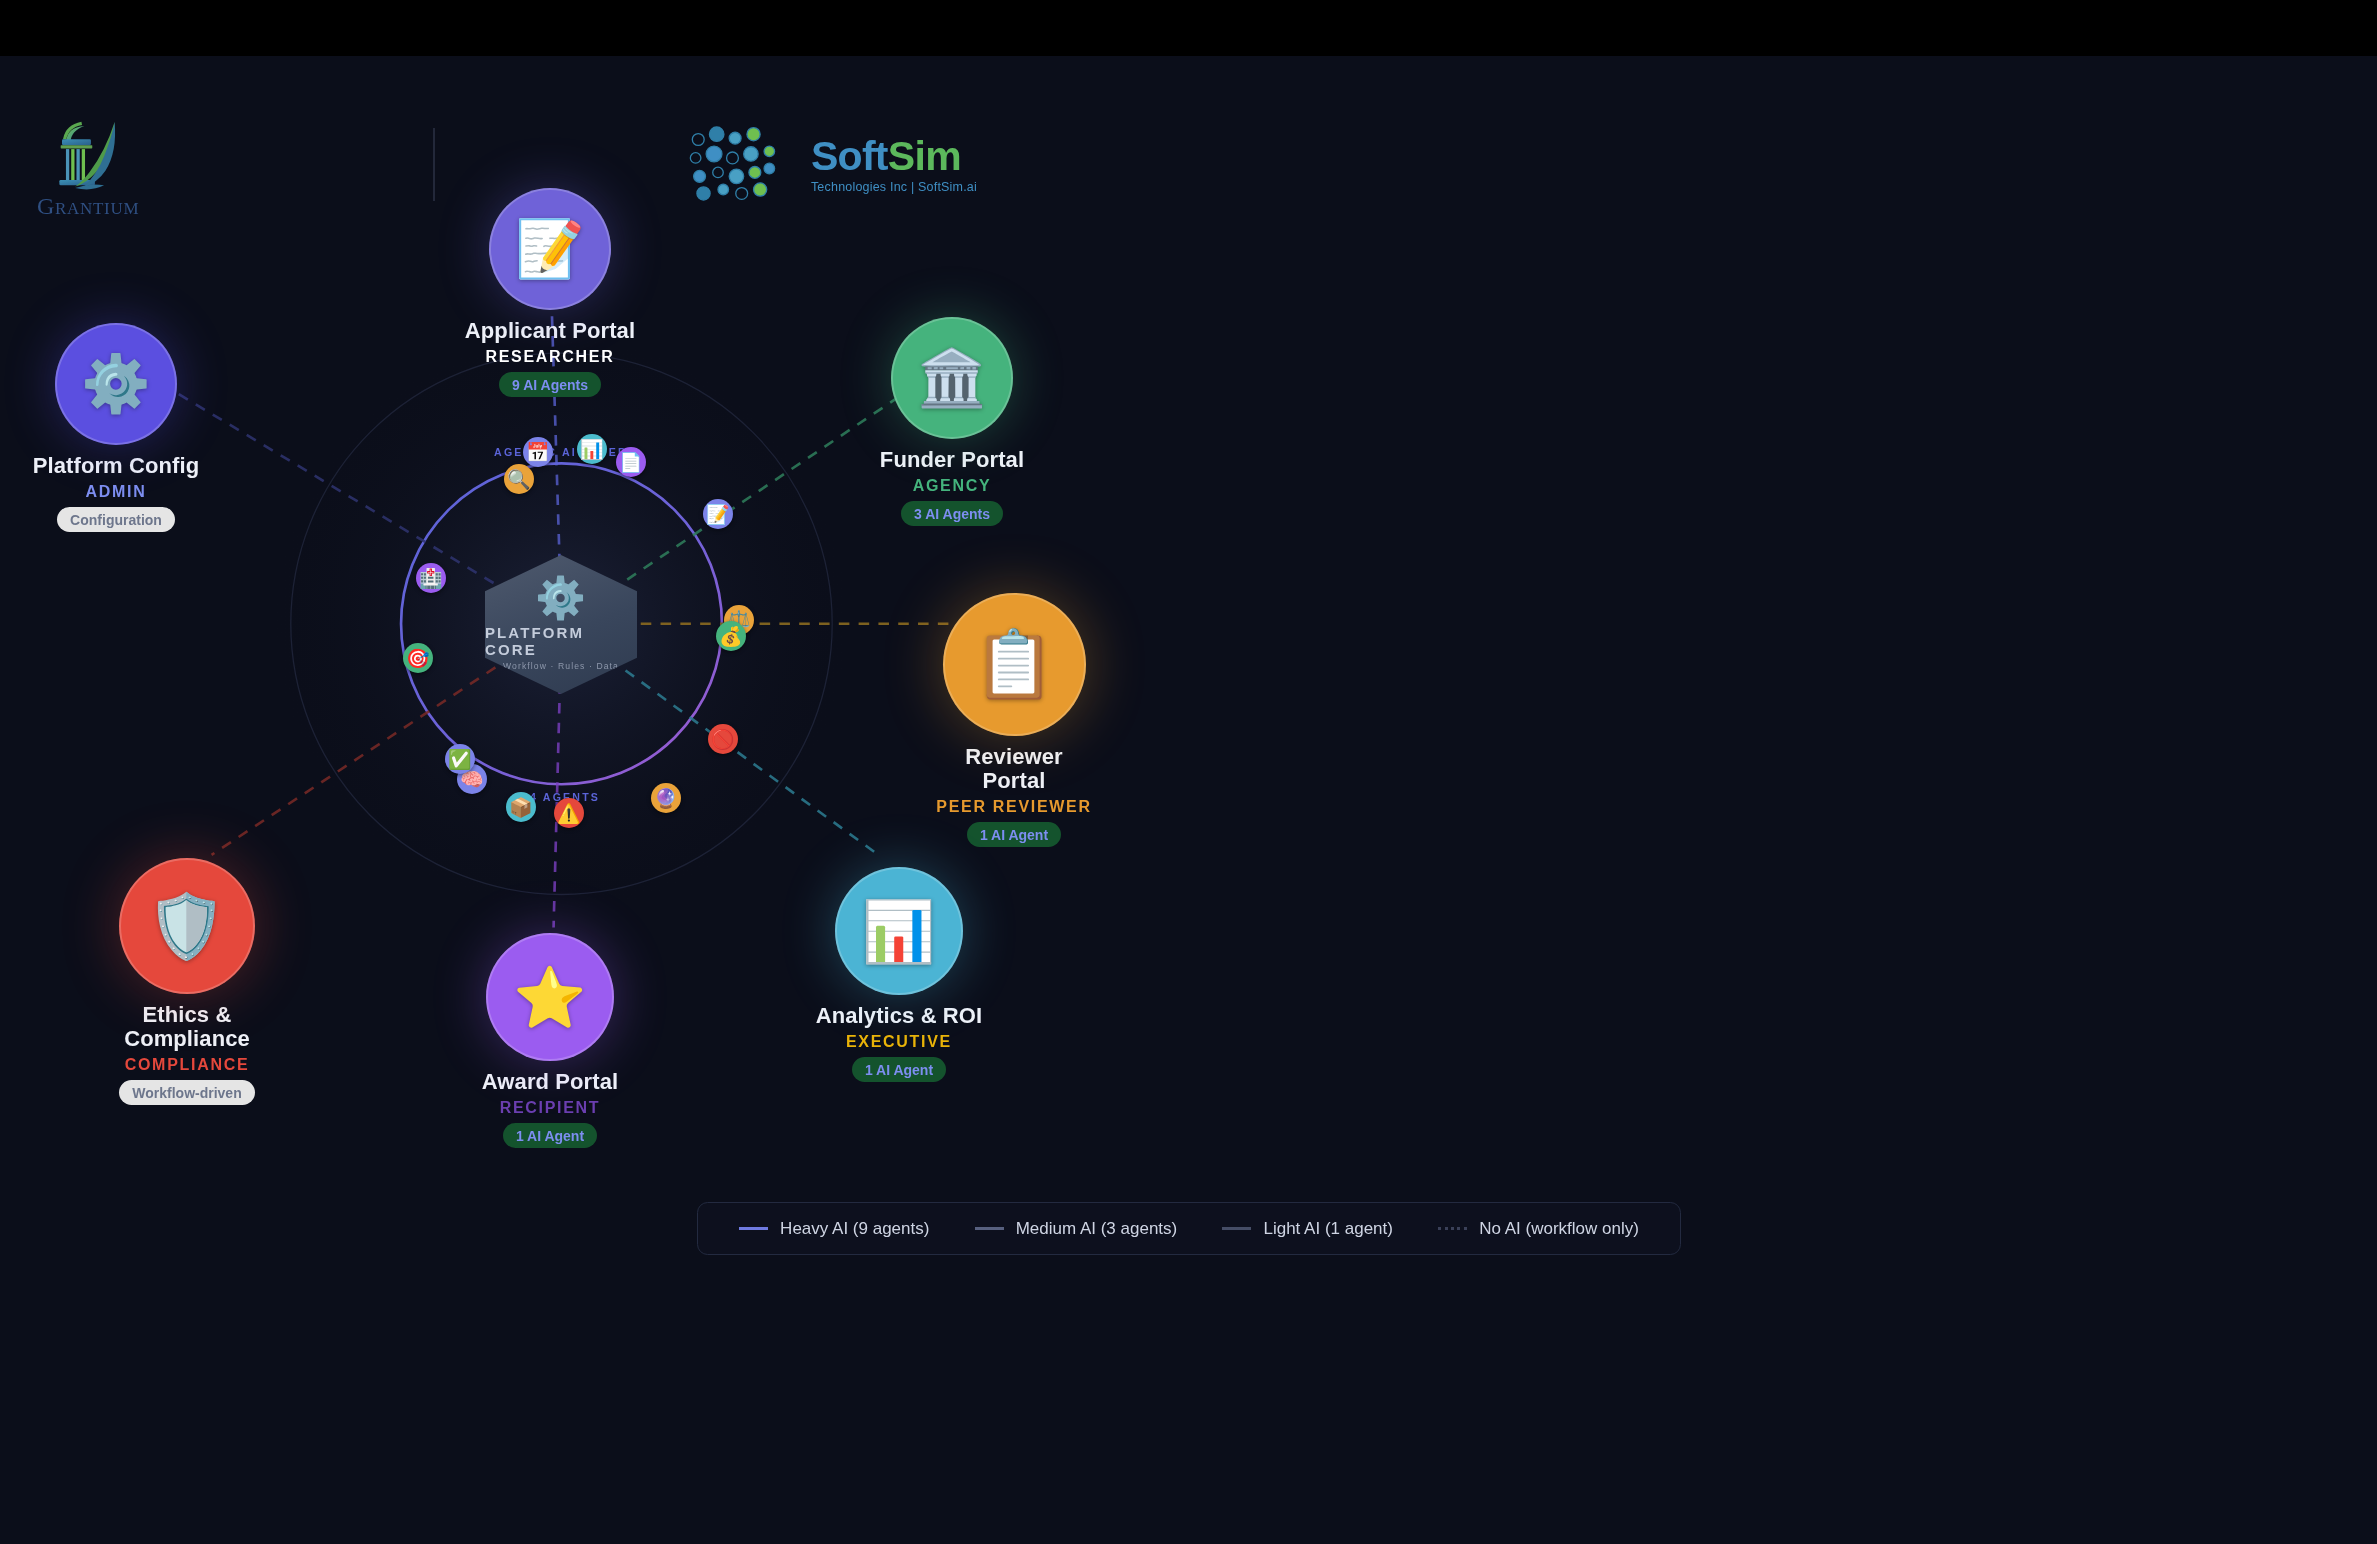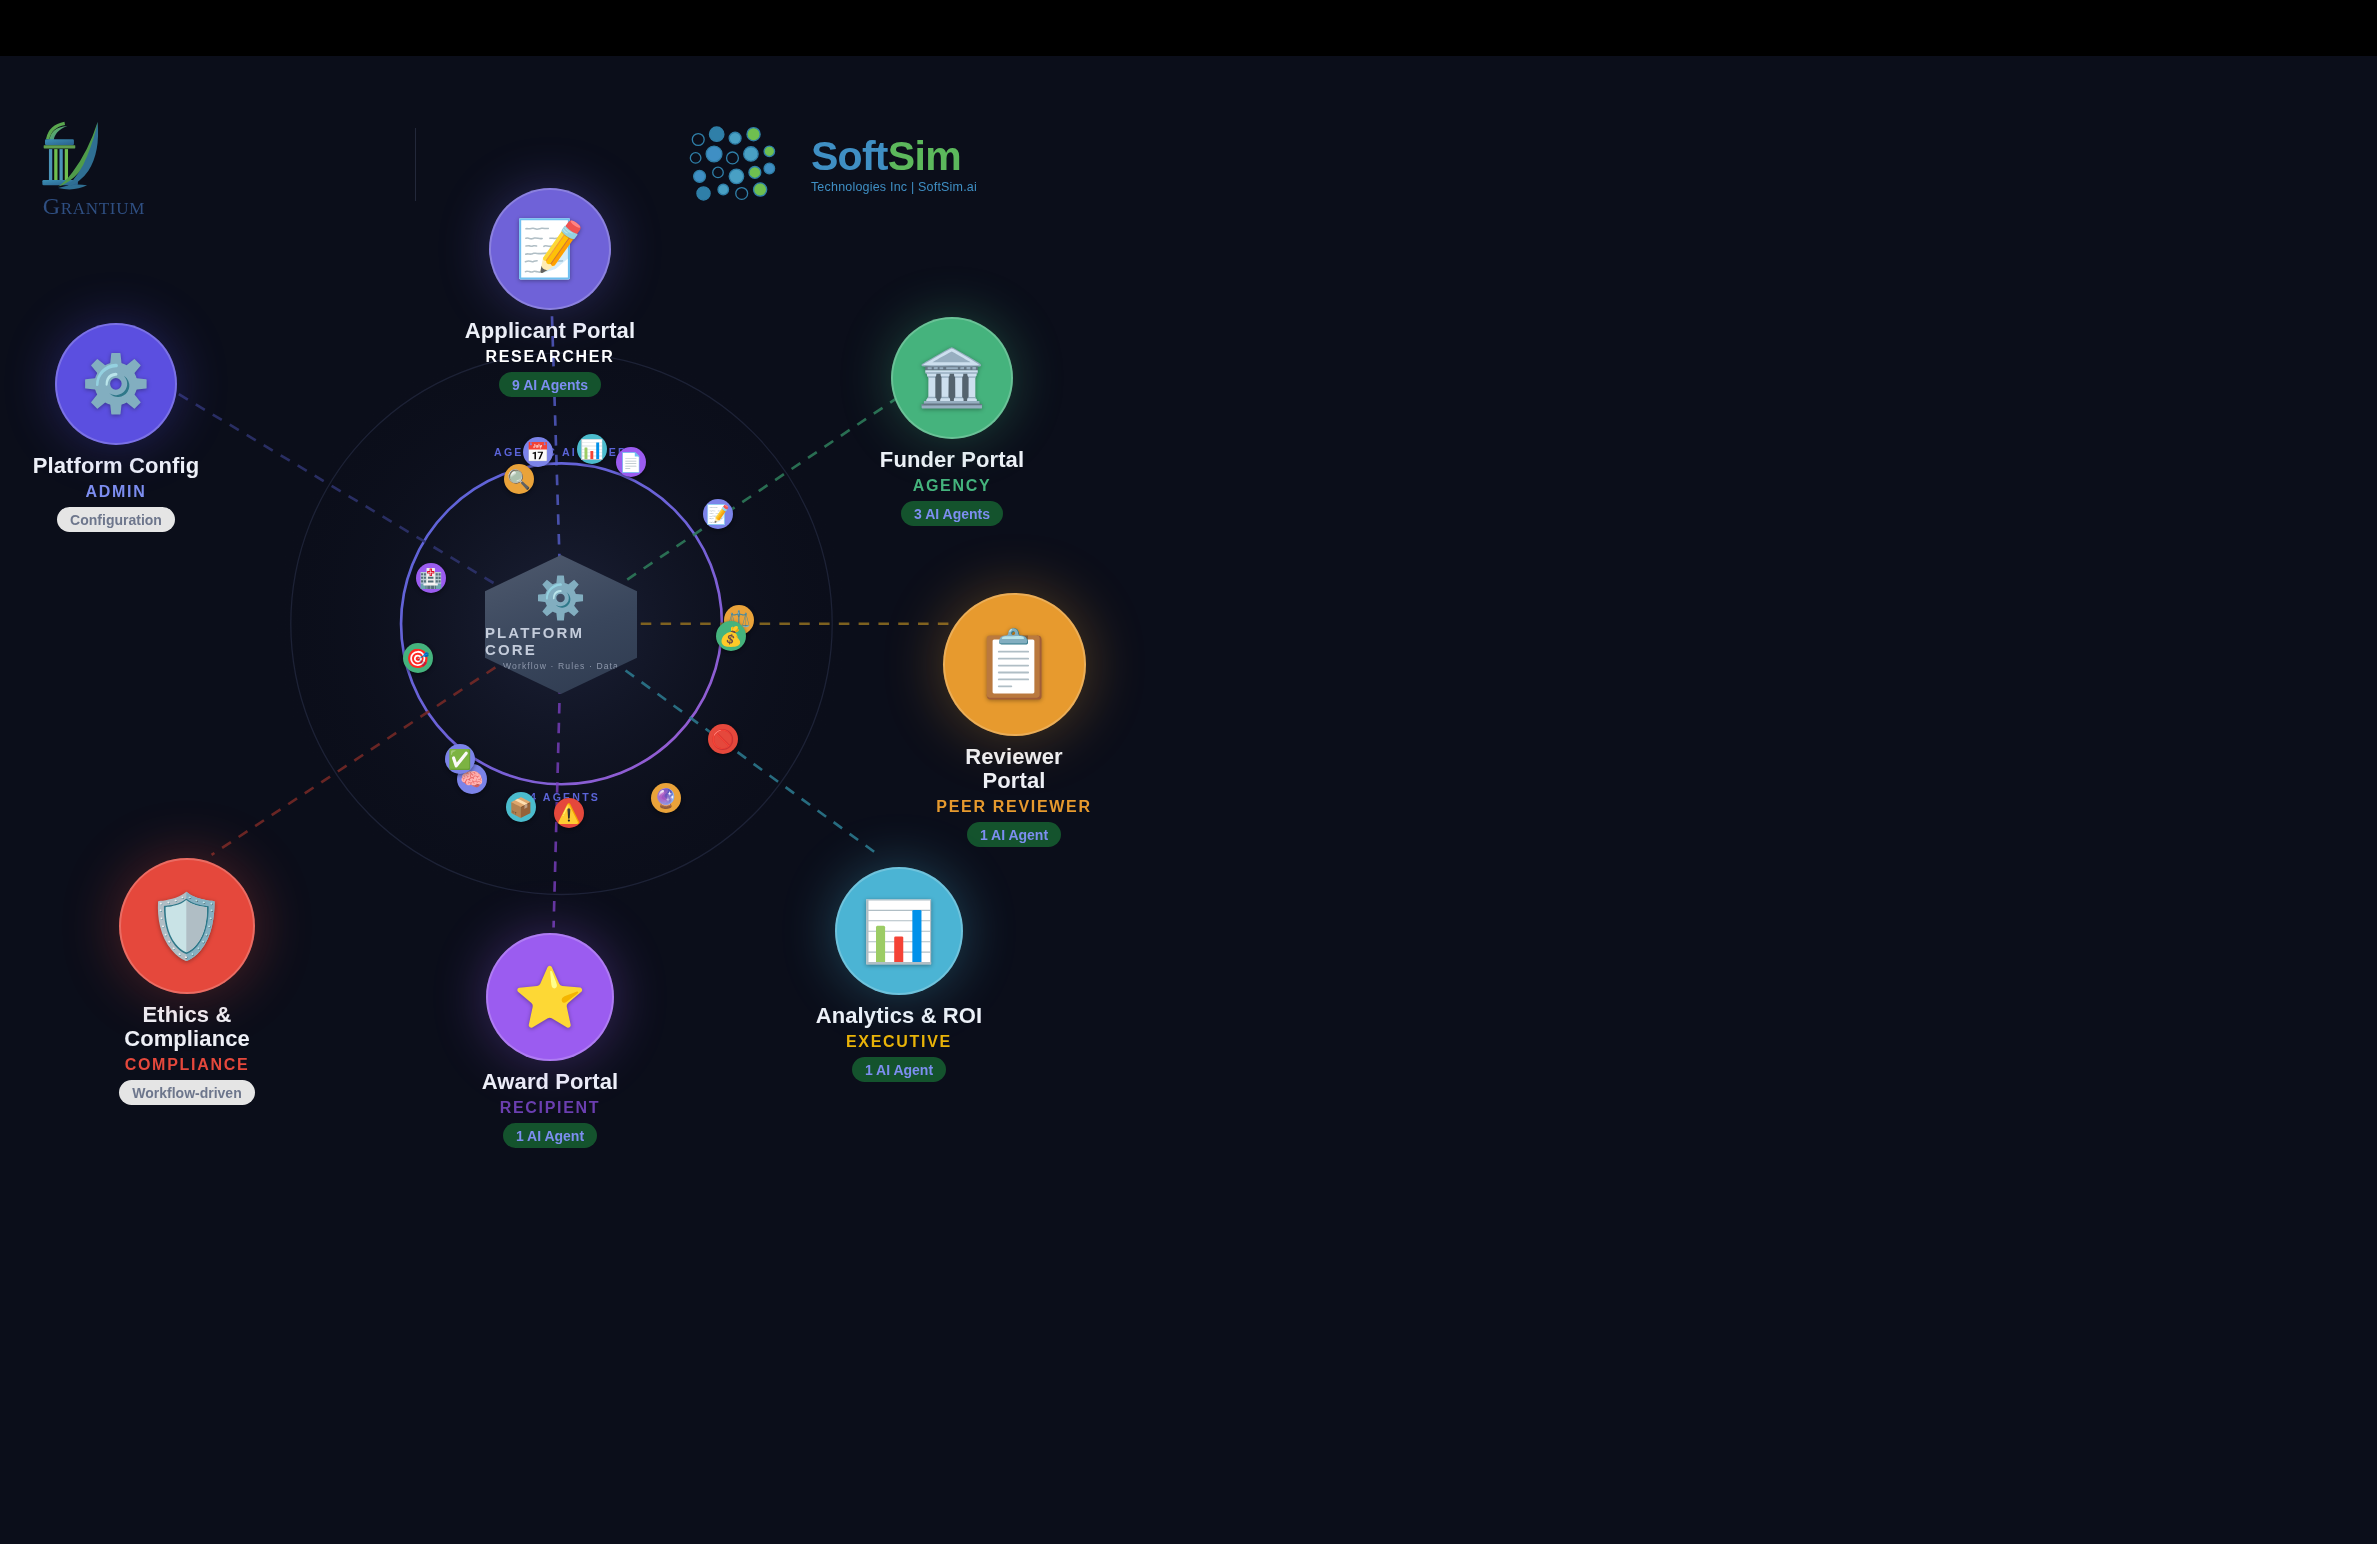--- a/index.html
+++ b/index.html
@@ -9,21 +9,21 @@
 
   #topbar{position:absolute;left:0;top:0;width:2377px;height:56px;background:#000;}
   #canvas{position:absolute;left:0;top:56px;width:2377px;height:1488px;background:#0b0e1a;overflow:hidden;}
 
   
   #brand{position:absolute;left:1060;top:59px;width:977px;height:99px;display:flex;align-items:center;justify-content:space-between;}
   .brandcell{display:flex;align-items:center;}
   #brand-divider{width:1.3px;height:73px;background:#23283a;}
 
   
-  #grantium{position:relative;width:145px;height:106px;display:flex;flex-direction:column;align-items:flex-end;justify-content:flex-end;}
+  #grantium{position:relative;width:145px;height:106px;display:flex;flex-direction:column;align-items:flex-start;justify-content:flex-end;margin-left:37px;}
   #grantium-mark{position:relative;width:125px;height:76px;}
   #grantium-word{font-family:"Liberation Serif",serif;font-size:24px;letter-spacing:0.7px;color:#2f4f82;font-variant:small-caps;line-height:1;}
 
   
   #softsim{display:flex;align-items:center;gap:9.2px;}
   #softsim-dots{position:relative;width:116px;height:79px;}
   #softsim-text{display:flex;flex-direction:column;line-height:1;}
   #softsim-name{font-size:41px;font-weight:bold;letter-spacing:-0.7px;}
   #softsim-name .s1{color:#3f8fc4;}
   #softsim-name .s2{color:#5cb85c;}
@@ -256,17 +256,35 @@
             <div class="bubble" style="width: 122px; height: 122px; background: rgb(91, 79, 224); box-shadow: rgba(91, 79, 224, 0.333) 0px 0px 52px, rgba(255, 255, 255, 0.2) 0px 0px 0px 2px inset;">
               <span class="glyph" style="font-size: 56px;">⚙️</span>
             </div>
             <div class="node-title">Platform Config</div>
             <div class="node-role" style="color: rgb(125, 142, 240);">ADMIN</div>
             <div class="node-badge muted">Configuration</div>
           </div>
         </div>
     </div>
 
+    <div id="legend">
+        <div class="leg">
+          <span class="leg-swatch" style="border-top-color: rgb(111, 122, 224); border-top-style: solid;"></span>
+          <span class="leg-label">Heavy AI (9 agents)</span>
+        </div>
+        <div class="leg">
+          <span class="leg-swatch" style="border-top-color: rgb(87, 96, 127); border-top-style: solid;"></span>
+          <span class="leg-label">Medium AI (3 agents)</span>
+        </div>
+        <div class="leg">
+          <span class="leg-swatch" style="border-top-color: rgb(69, 77, 102); border-top-style: solid;"></span>
+          <span class="leg-label">Light AI (1 agent)</span>
+        </div>
+        <div class="leg">
+          <span class="leg-swatch" style="border-top-color: rgb(58, 64, 88); border-top-style: dotted;"></span>
+          <span class="leg-label">No AI (workflow only)</span>
+        </div>
+      </div>
 
 
   </div>
 </div>
 
 
 </body></html>

